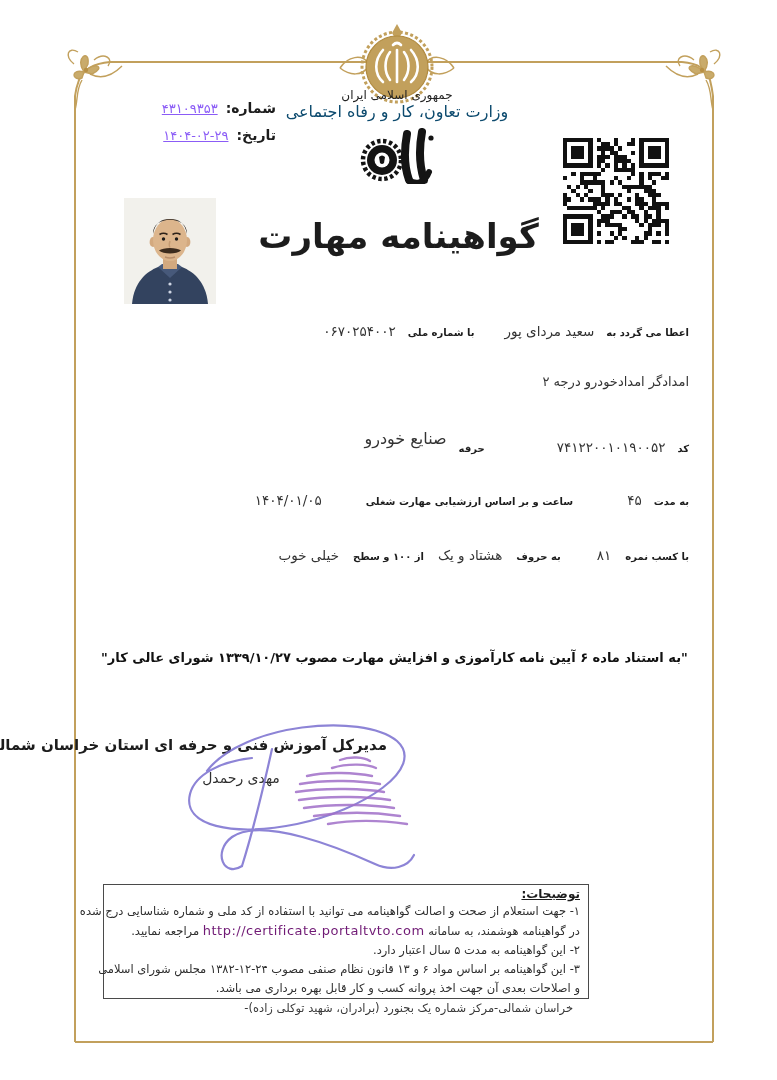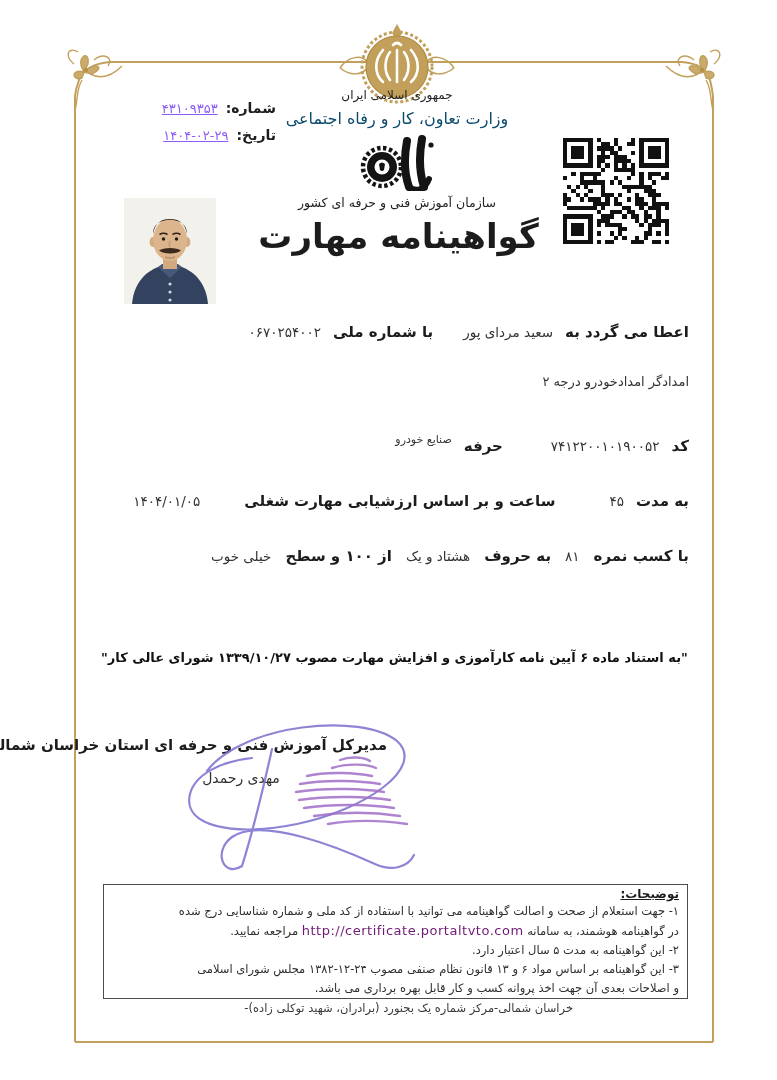--- a/index.html
+++ b/index.html
@@ -19,58 +19,58 @@
   .abs{position:absolute;}
 
   
   .serial-block{left:96px;top:100px;width:180px;direction:rtl;}
   .serial-line{display:flex;align-items:baseline;gap:8px;margin-bottom:11px;justify-content:flex-start;}
   .serial-line .lbl{font-weight:700;font-size:14px;}
   .serial-line .val{font-size:13px;color:#8b5cf6;letter-spacing:1px;text-decoration:underline;}
 
   
   .header-center{left:232px;top:88px;width:330px;text-align:center;direction:rtl;}
-  .hc-country{font-size:12px;color:#222;letter-spacing:1.5px;margin-bottom:7px;text-align:center;}
+  .hc-country{font-size:12px;color:#222;letter-spacing:1.5px;text-align:center;}
   .hc-ministry{font-size:16px;color:#0c4a6e;letter-spacing:1px;margin-bottom:5px;}
   .hc-logo{margin:0 auto 4px auto;width:76px;height:58px;}
   .hc-org{font-size:12.5px;color:#222;letter-spacing:1px;}
 
   .qr{left:563px;top:138px;width:106px;height:106px;}
   .photo{left:124px;top:198px;width:92px;height:106px;}
 
   .title{left:108px;top:216px;width:581px;text-align:center;
     font-size:34px;font-weight:800;direction:rtl;letter-spacing:0;}
 
   
   .row{left:108px;width:581px;direction:rtl;display:flex;align-items:baseline;column-gap:12px;}
-  .row .lbl{font-weight:700;font-size:15px;white-space:nowrap;}
+  .row .lbl{font-weight:700;font-size:10px;white-space:nowrap;}
   .row .val{font-size:13.5px;color:#333;white-space:nowrap;}
   .row1{top:323px;}
   .row1 .name{margin-left:18px;}
   .row2{top:383px;column-gap:26px;}
   .row2 .val{transform:translateY(-9px);font-size:13px;}
   .row3{top:437px;}
-  .row3 .code-val{margin-left:36px;letter-spacing:1px;}
-  .row3 .prof-val{transform:translateY(-8px);font-size:11px;}
+  .row3 .code-val{margin-left:60px;letter-spacing:1px;font-family:Liberation Serif, serif;}
+  .row3 .prof-val{transform:translateY(-8px);font-size:16px;}
   .row4{top:492px;}
   .row4 .dur-val{margin-left:42px;}
   .row4 .basis{margin-left:32px;}
   .row5{top:547px;column-gap:14px;}
-  .row5 .score-val{}
+  .row5 .score-val{margin-left:22px;}
 
   .quote{left:100px;top:650px;width:589px;text-align:center;direction:rtl;
     font-weight:700;font-size:13px;color:#111;}
 
   .signatory{left:95px;top:736px;width:292px;text-align:center;direction:rtl;}
   .sig-title{font-weight:700;font-size:15px;white-space:nowrap;}
   .sig-name{font-size:14px;color:#2e2e2e;margin-top:16px;}
   .signature-svg{left:112px;top:716px;width:330px;height:165px;pointer-events:none;}
 
   
-  .notes-box{left:103px;top:884px;width:585px;height:115px;border:1px solid #4a4a4a;
+  .notes-box{left:103px;top:884px;width:486px;height:115px;border:1px solid #4a4a4a;
     padding:2px 8px 0 8px;direction:rtl;}
   .notes-heading{font-weight:700;font-size:12px;text-decoration:underline;margin-bottom:1px;}
   .notes-line{font-size:11.5px;color:#2e2e2e;line-height:19px;text-align:right;white-space:nowrap;}
   .notes-url{direction:ltr;unicode-bidi:embed;font-size:13px;color:#701a75;letter-spacing:.5px;}
 
   .footer-line{right:204px;top:1001px;direction:rtl;font-size:11.5px;color:#3a3a3a;white-space:nowrap;}
 </style>
 </head>
 <body>
 
@@ -149,21 +149,20 @@
       <circle cx="23" cy="34" r="15" fill="#141414"></circle>
       <circle cx="23" cy="34" r="7.5" fill="#ffffff"></circle>
       <path d="M20 31 q3 -3 6 0 l-1 6 q-2 2 -4 0 z" fill="#141414"></path>
       <g stroke="#141414" fill="none" stroke-linecap="round">
         <path d="M48 8 C45 24,45 40,50 54" stroke-width="8"></path>
         <path d="M63 6 C60 22,60 38,65 54" stroke-width="8"></path>
         <path d="M50 54 C58 60,66 56,70 46" stroke-width="6"></path>
         <circle cx="72" cy="12" r="2.6" fill="#141414" stroke="none"></circle>
       </g>
     </svg>
-    <div class="hc-org">سازمان آموزش فنی و حرفه ای کشور</div>
   </div>
 
   <svg class="abs qr" id="qr" viewBox="0 0 25 25" shape-rendering="crispEdges">
       <rect x="8" y="0" width="1" height="1" fill="#111"></rect>
       <rect x="12" y="0" width="1" height="1" fill="#111"></rect>
       <rect x="16" y="0" width="1" height="1" fill="#111"></rect>
       <rect x="9" y="1" width="1" height="1" fill="#111"></rect>
       <rect x="10" y="1" width="1" height="1" fill="#111"></rect>
       <rect x="12" y="1" width="1" height="1" fill="#111"></rect>
       <rect x="15" y="1" width="1" height="1" fill="#111"></rect>

